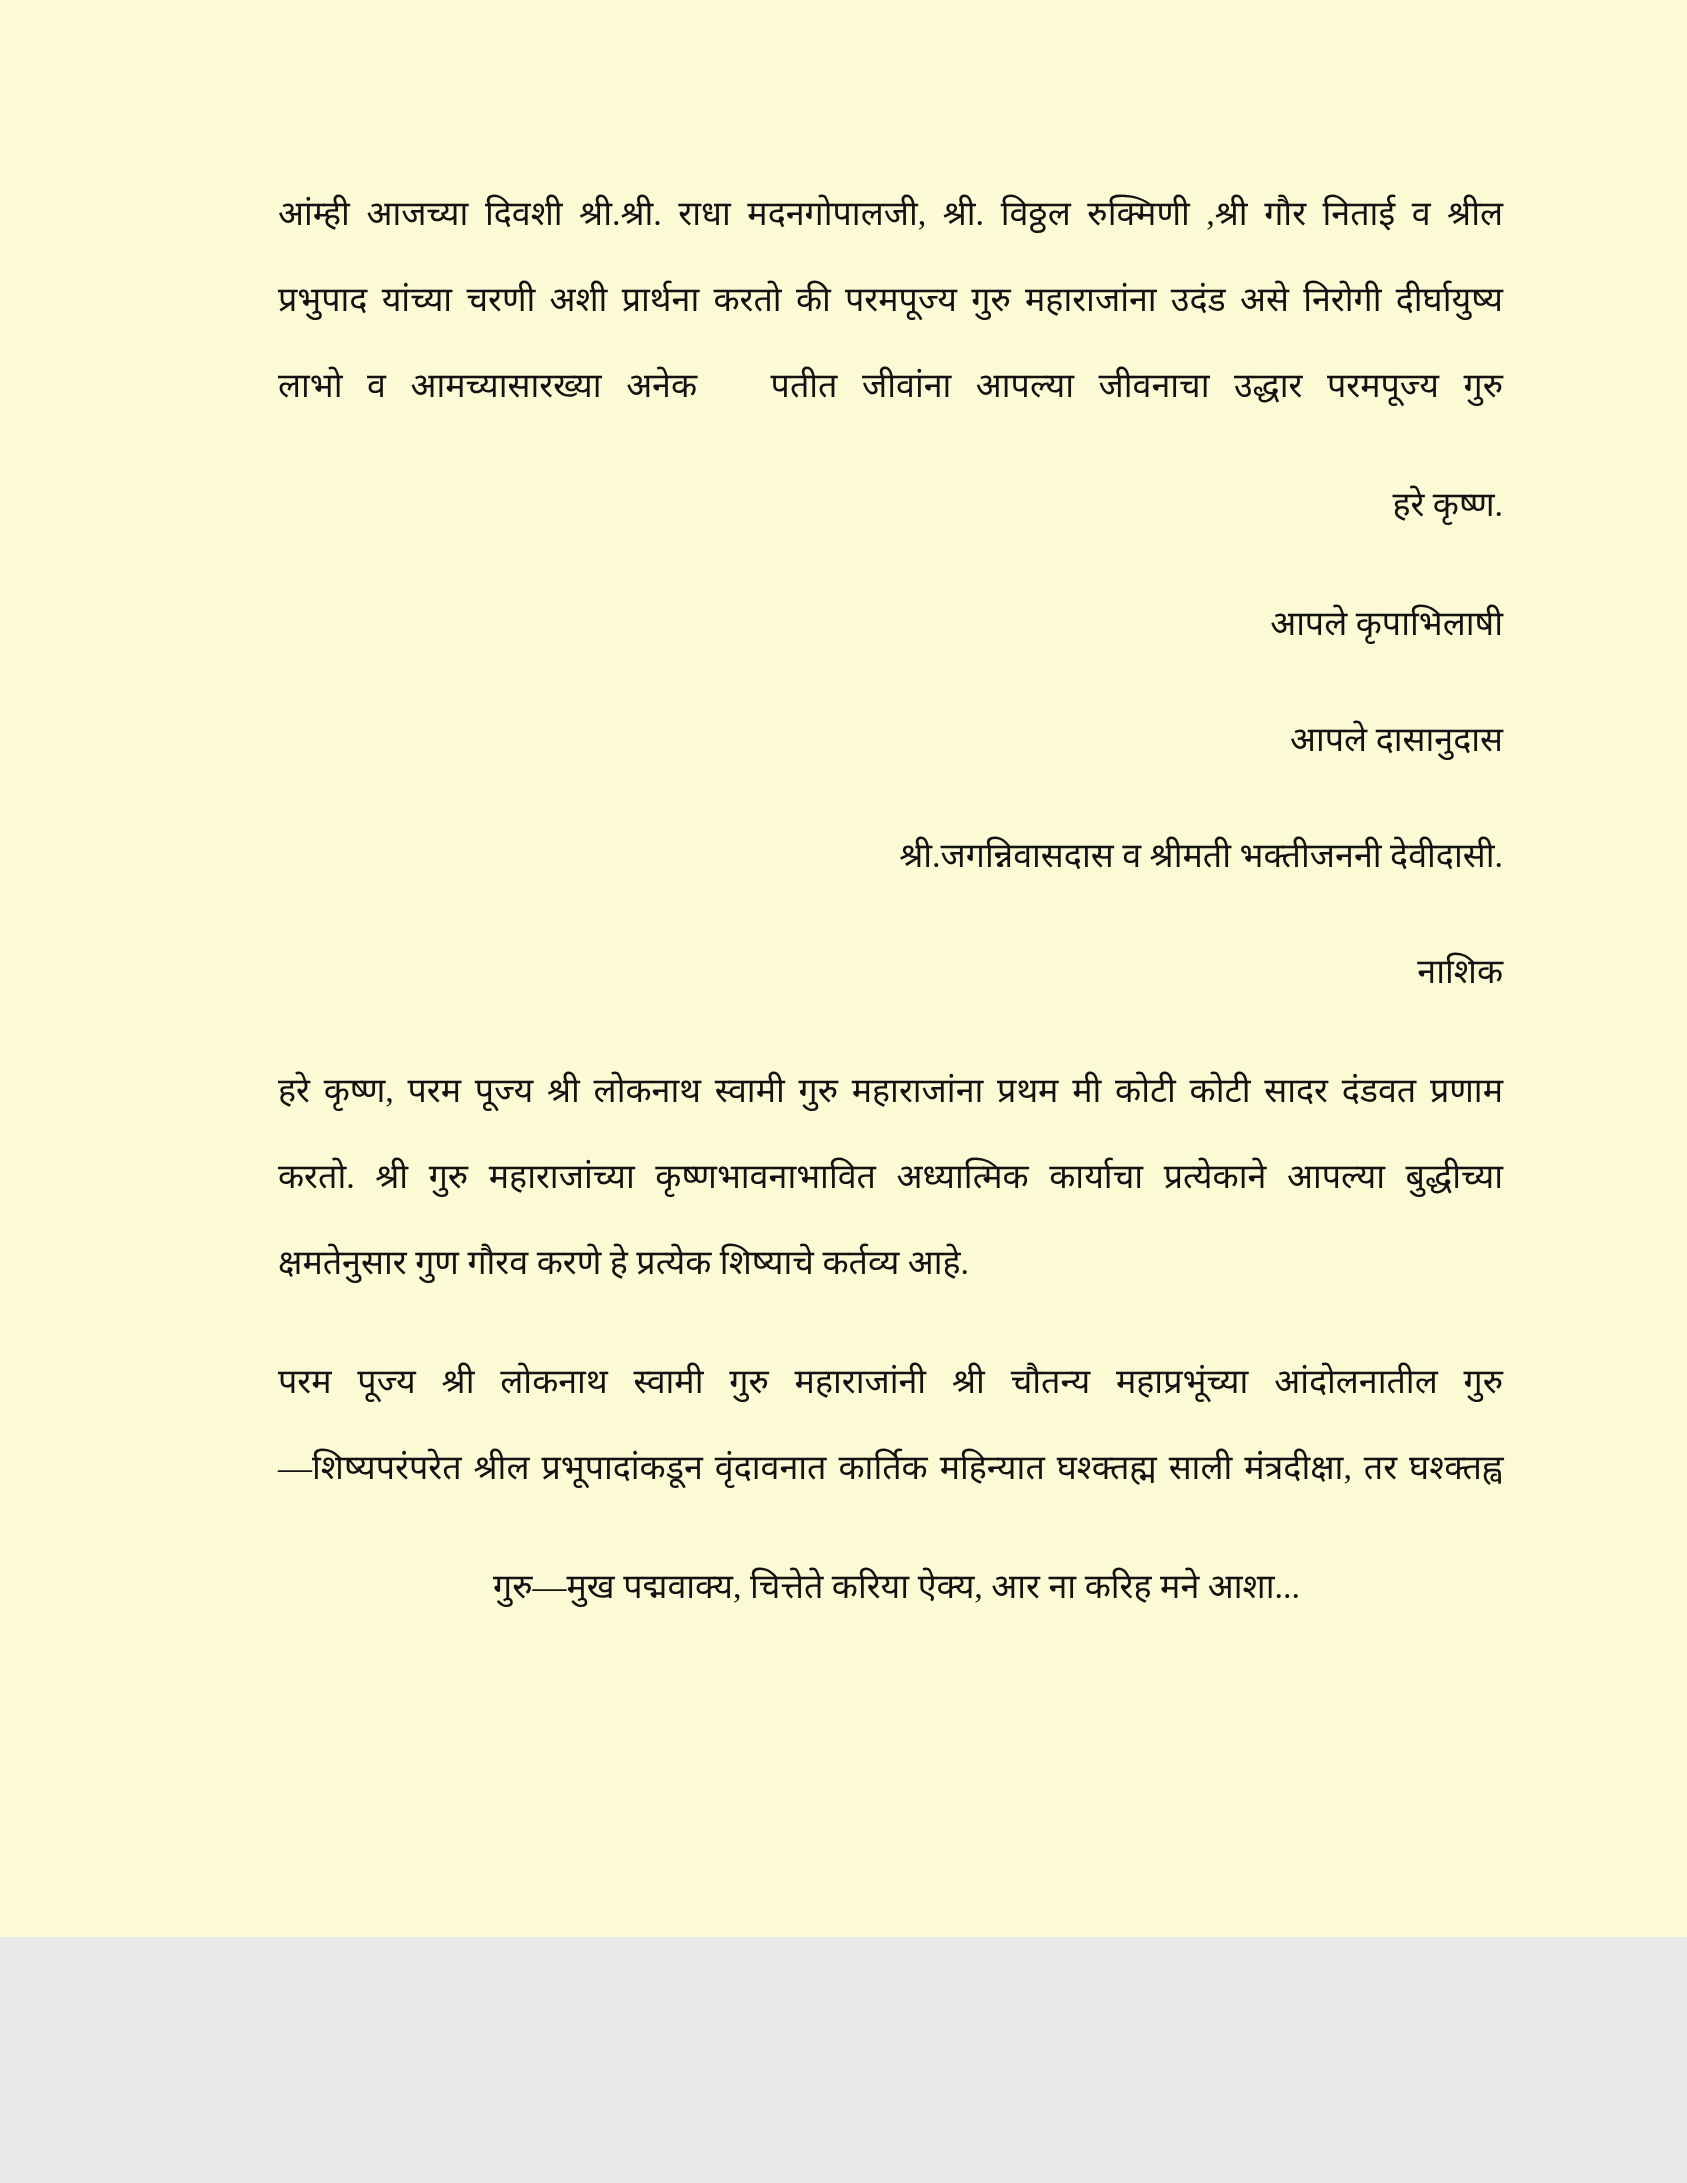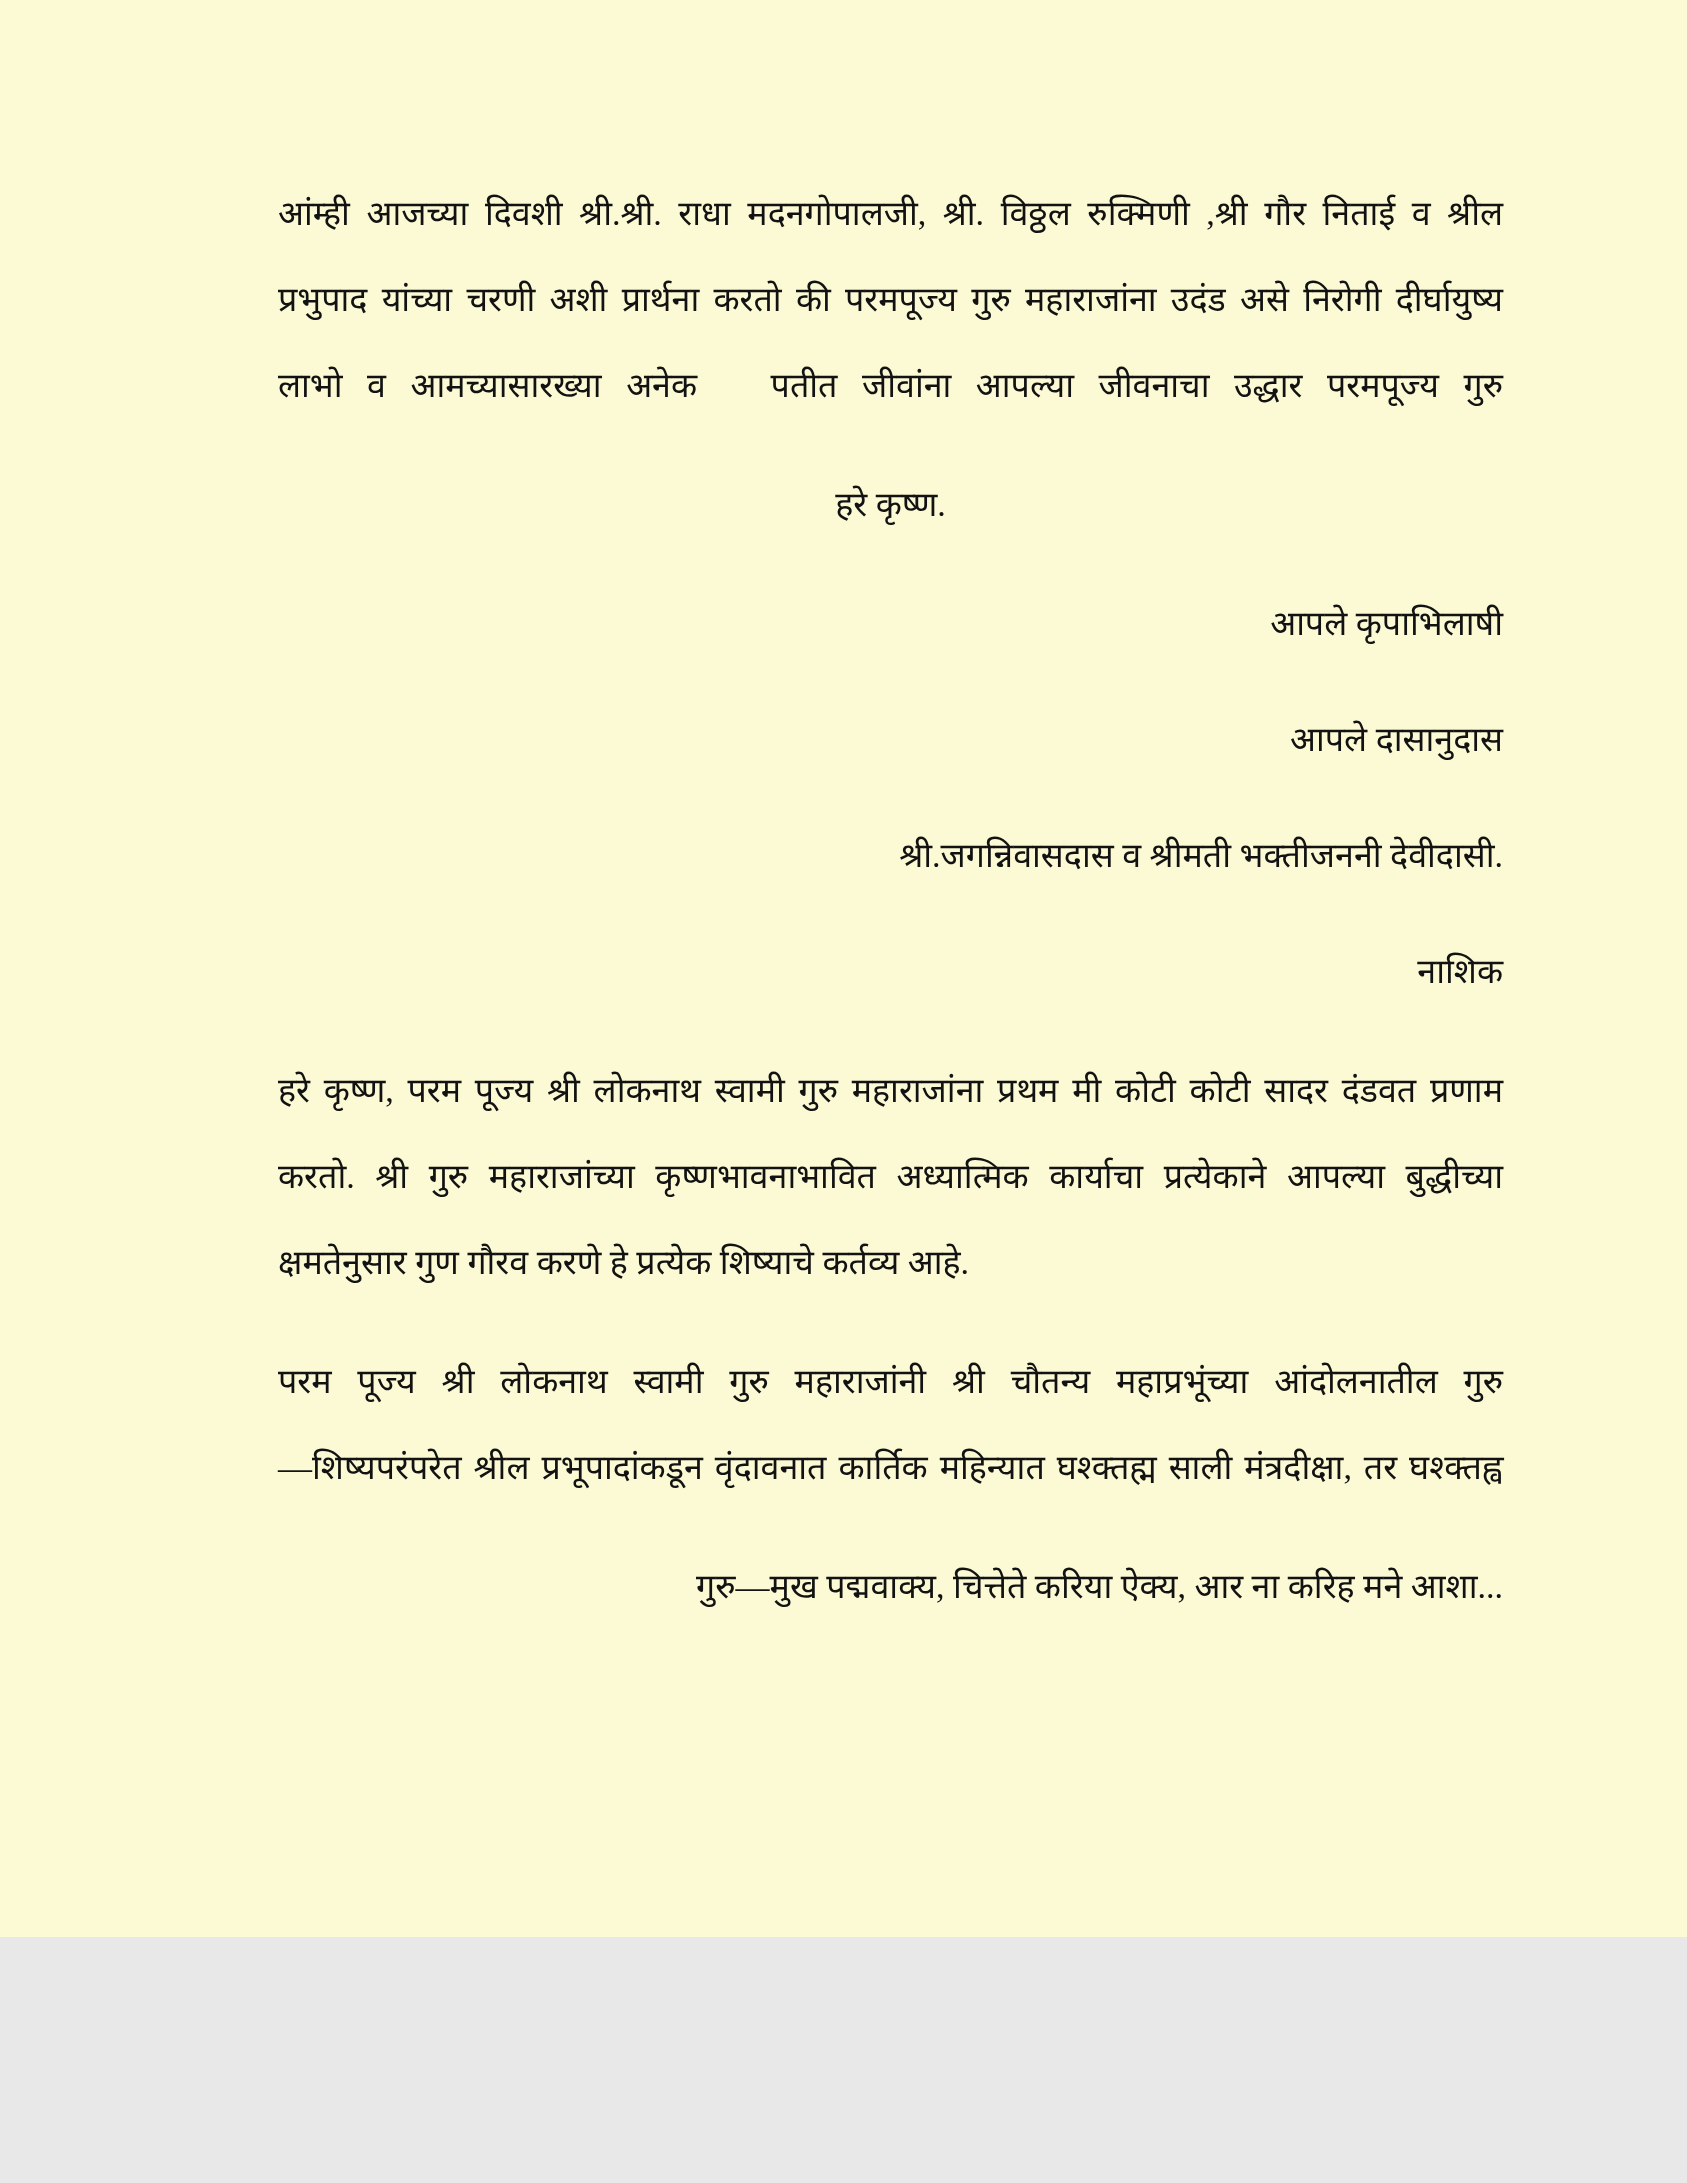--- a/index.html
+++ b/index.html
@@ -26,30 +26,30 @@
   .block{margin-top:33px;}
   .block:first-child{margin-top:0;}
   .para .line{
     text-align:justify;
     text-align-last:justify;
   }
   .para .line.last{
     text-align-last:left;
   }
   .salutation{
-    text-align:center;
+    text-align:right;
   }
   .signoff .line{
     text-align:left;
     text-align-last:right;
     margin-top:30px;
   }
   .signoff .line:first-child{margin-top:33px;}
   .verse{
-    text-align:right;
+    text-align:center;
     padding-left:12px;
   }
   .footer{
     position:absolute;
     left:278px;
     top:2050px;
     width:1225px;
     display:flex;
     align-items:center;
     gap:32px;

